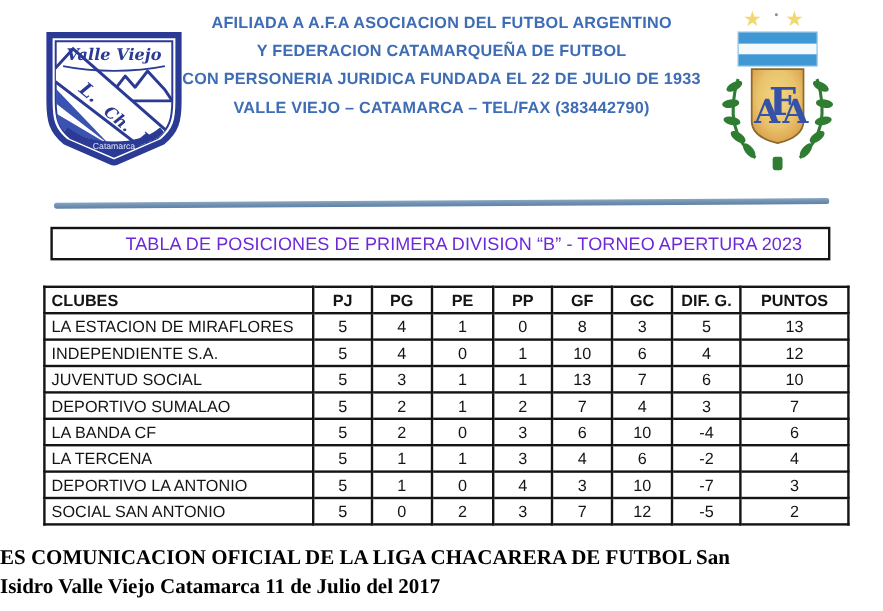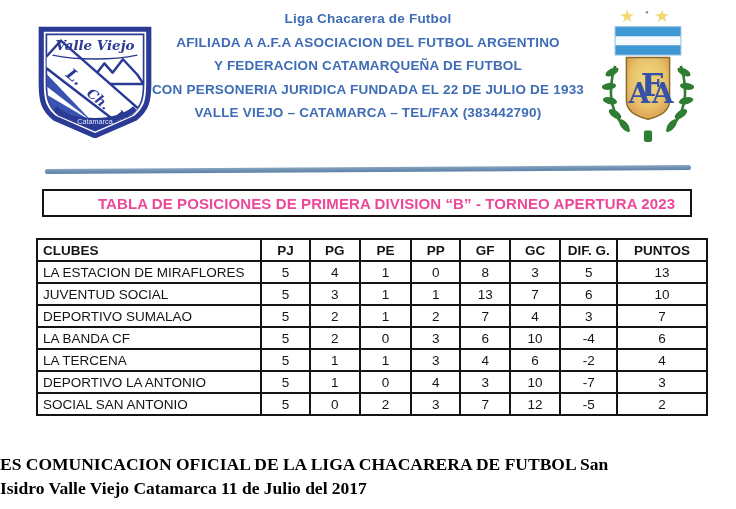--- a/index.html
+++ b/index.html
@@ -39,23 +39,23 @@
     transform: rotate(-0.35deg);
   }
 
   
   .title-box {
     position: absolute;
     left: 42px; top: 189px;
     width: 650px; height: 28px;
     border: 2px solid #141414;
     display: flex; align-items: center; justify-content: center;
-    font-weight: bold;
+    font-weight: normal;
     font-size: 15px;
-    color: #ec4899;
+    color: #6d28d9;
     letter-spacing: 0.1px;
     padding-left: 39px;
   }
 
   
   table.standings {
     position: absolute;
     left: 36px; top: 238px;
     width: 672px;
     border-collapse: collapse;
@@ -88,21 +88,20 @@
     line-height: 24px;
     color: #000000;
   }
 </style>
 </head>
 <body>
 
 <div class="page">
 
   <div class="letterhead">
-    <div>Liga Chacarera de Futbol</div>
     <div>AFILIADA A A.F.A ASOCIACION DEL FUTBOL ARGENTINO</div>
     <div>Y FEDERACION CATAMARQUEÑA DE FUTBOL</div>
     <div>CON PERSONERIA JURIDICA FUNDADA EL 22 DE JULIO DE 1933</div>
     <div>VALLE VIEJO – CATAMARCA – TEL/FAX (383442790)</div>
   </div>
 
   <svg class="crest-left" viewBox="0 0 118 108">
     <defs>
       <clipPath id="shieldClip">
         <path d="M12,8 H106 V55 C106,70 104,78 94,86 L59,101 L24,86 C14,78 12,70 12,55 Z"></path>
@@ -216,20 +215,31 @@
         <td>5</td>
         <td>4</td>
         <td>1</td>
         <td>0</td>
         <td>8</td>
         <td>3</td>
         <td>5</td>
         <td>13</td>
       </tr>
       <tr>
+        <td class="club-col">INDEPENDIENTE S.A.</td>
+        <td>5</td>
+        <td>4</td>
+        <td>0</td>
+        <td>1</td>
+        <td>10</td>
+        <td>6</td>
+        <td>4</td>
+        <td>12</td>
+      </tr>
+      <tr>
         <td class="club-col">JUVENTUD SOCIAL</td>
         <td>5</td>
         <td>3</td>
         <td>1</td>
         <td>1</td>
         <td>13</td>
         <td>7</td>
         <td>6</td>
         <td>10</td>
       </tr>

